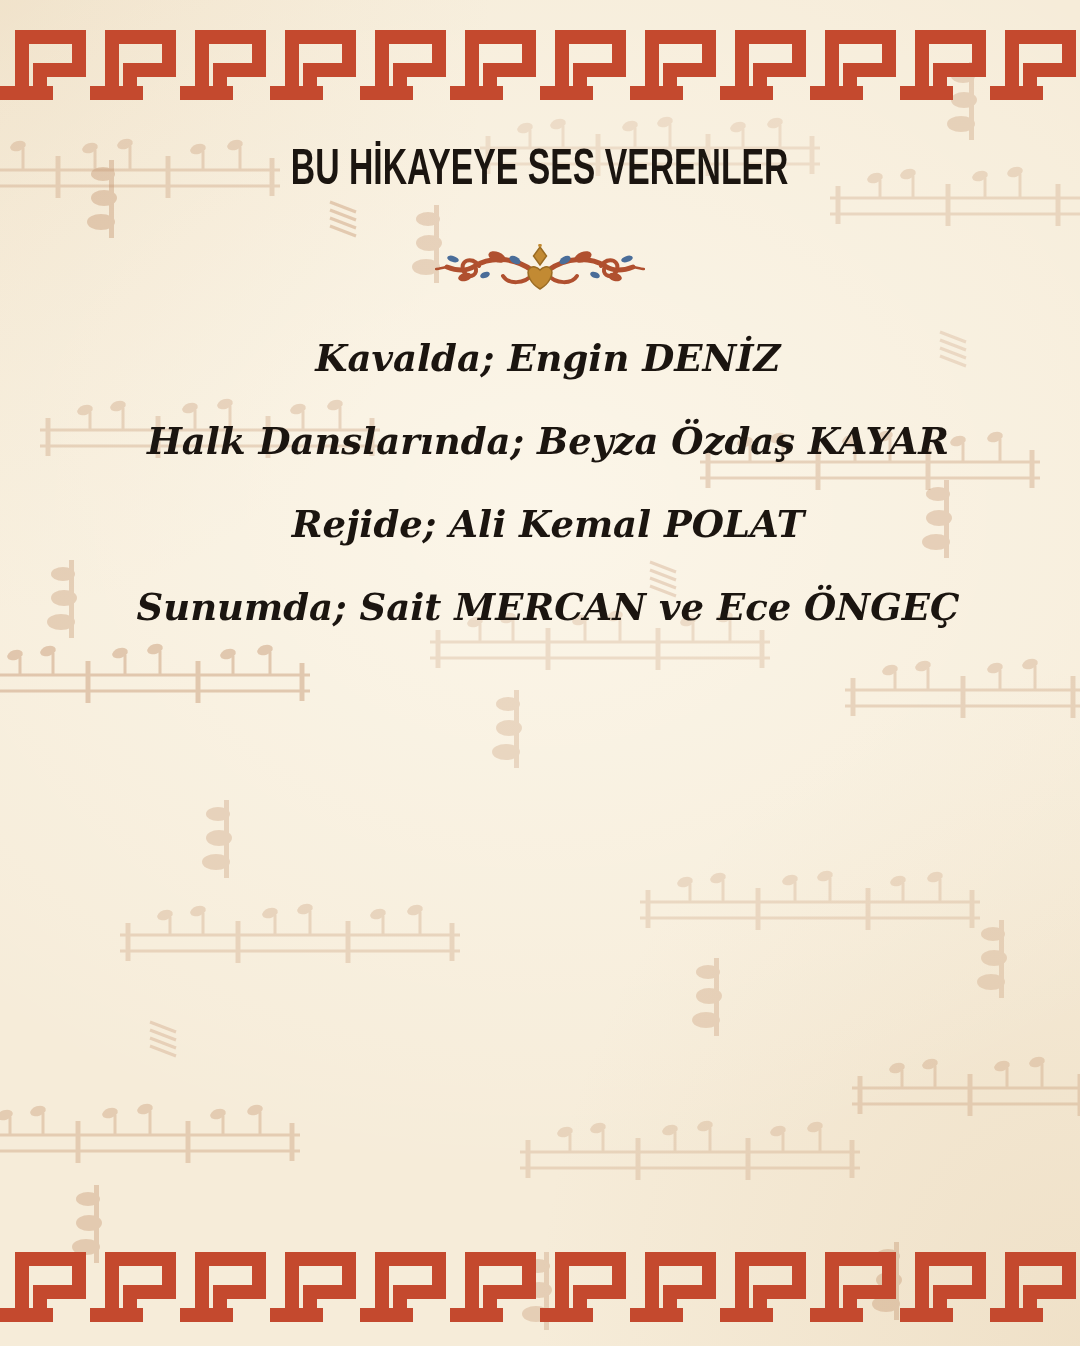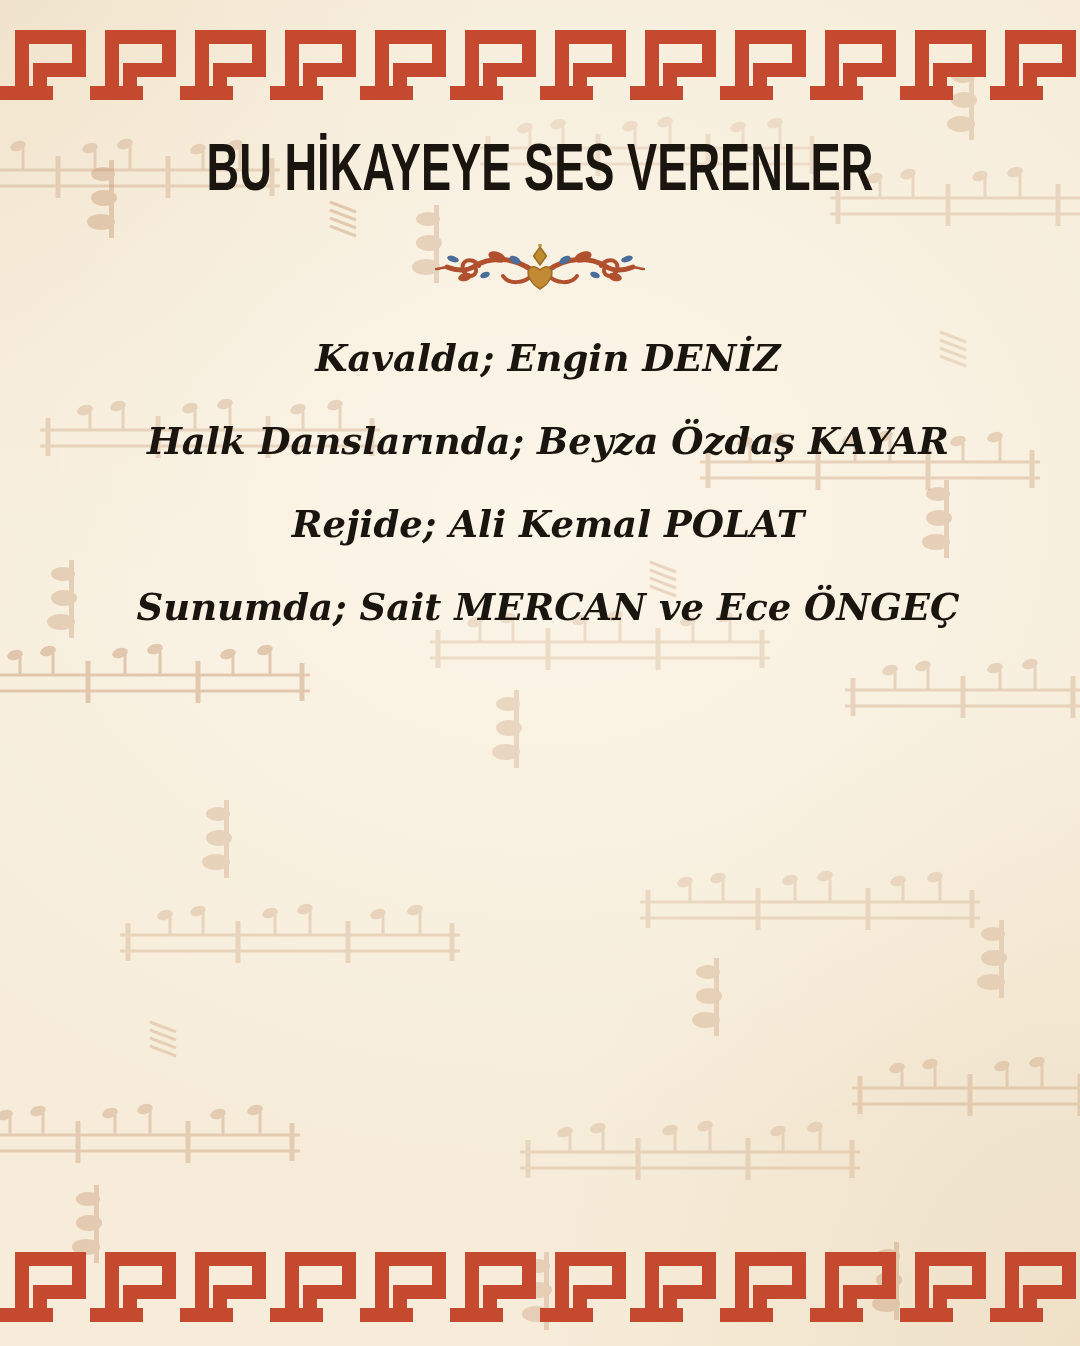--- a/index.html
+++ b/index.html
@@ -14,21 +14,21 @@
       #f6ecd9;
   }
   .texture { position:absolute; left:0; top:0; }
   .gk-border { position:absolute; left:0; width:1080px; height:70px; }
   .gk-top { top:30px; }
   .gk-bottom { top:1252px; }
   .title {
     position:absolute; top:134px; left:0; width:100%;
     margin:0; text-align:center;
     font-family:"Liberation Sans", sans-serif;
-    font-weight:700; font-size:67px; line-height:66px;
+    font-weight:700; font-size:50px; line-height:66px;
     color:#1b1510; white-space:nowrap;
   }
   .title .inner { display:inline-block; transform:scaleX(.675); transform-origin:50% 50%; letter-spacing:0px; }
   .ornament { position:absolute; top:244px; left:50%; transform:translateX(-50%); }
   .credits { position:absolute; top:316px; left:8px; width:100%; }
   .credit {
     height:83px;
     display:flex; align-items:center; justify-content:center;
     font-family:"DejaVu Serif", serif;
     font-style:italic; font-weight:700; font-size:37px;

